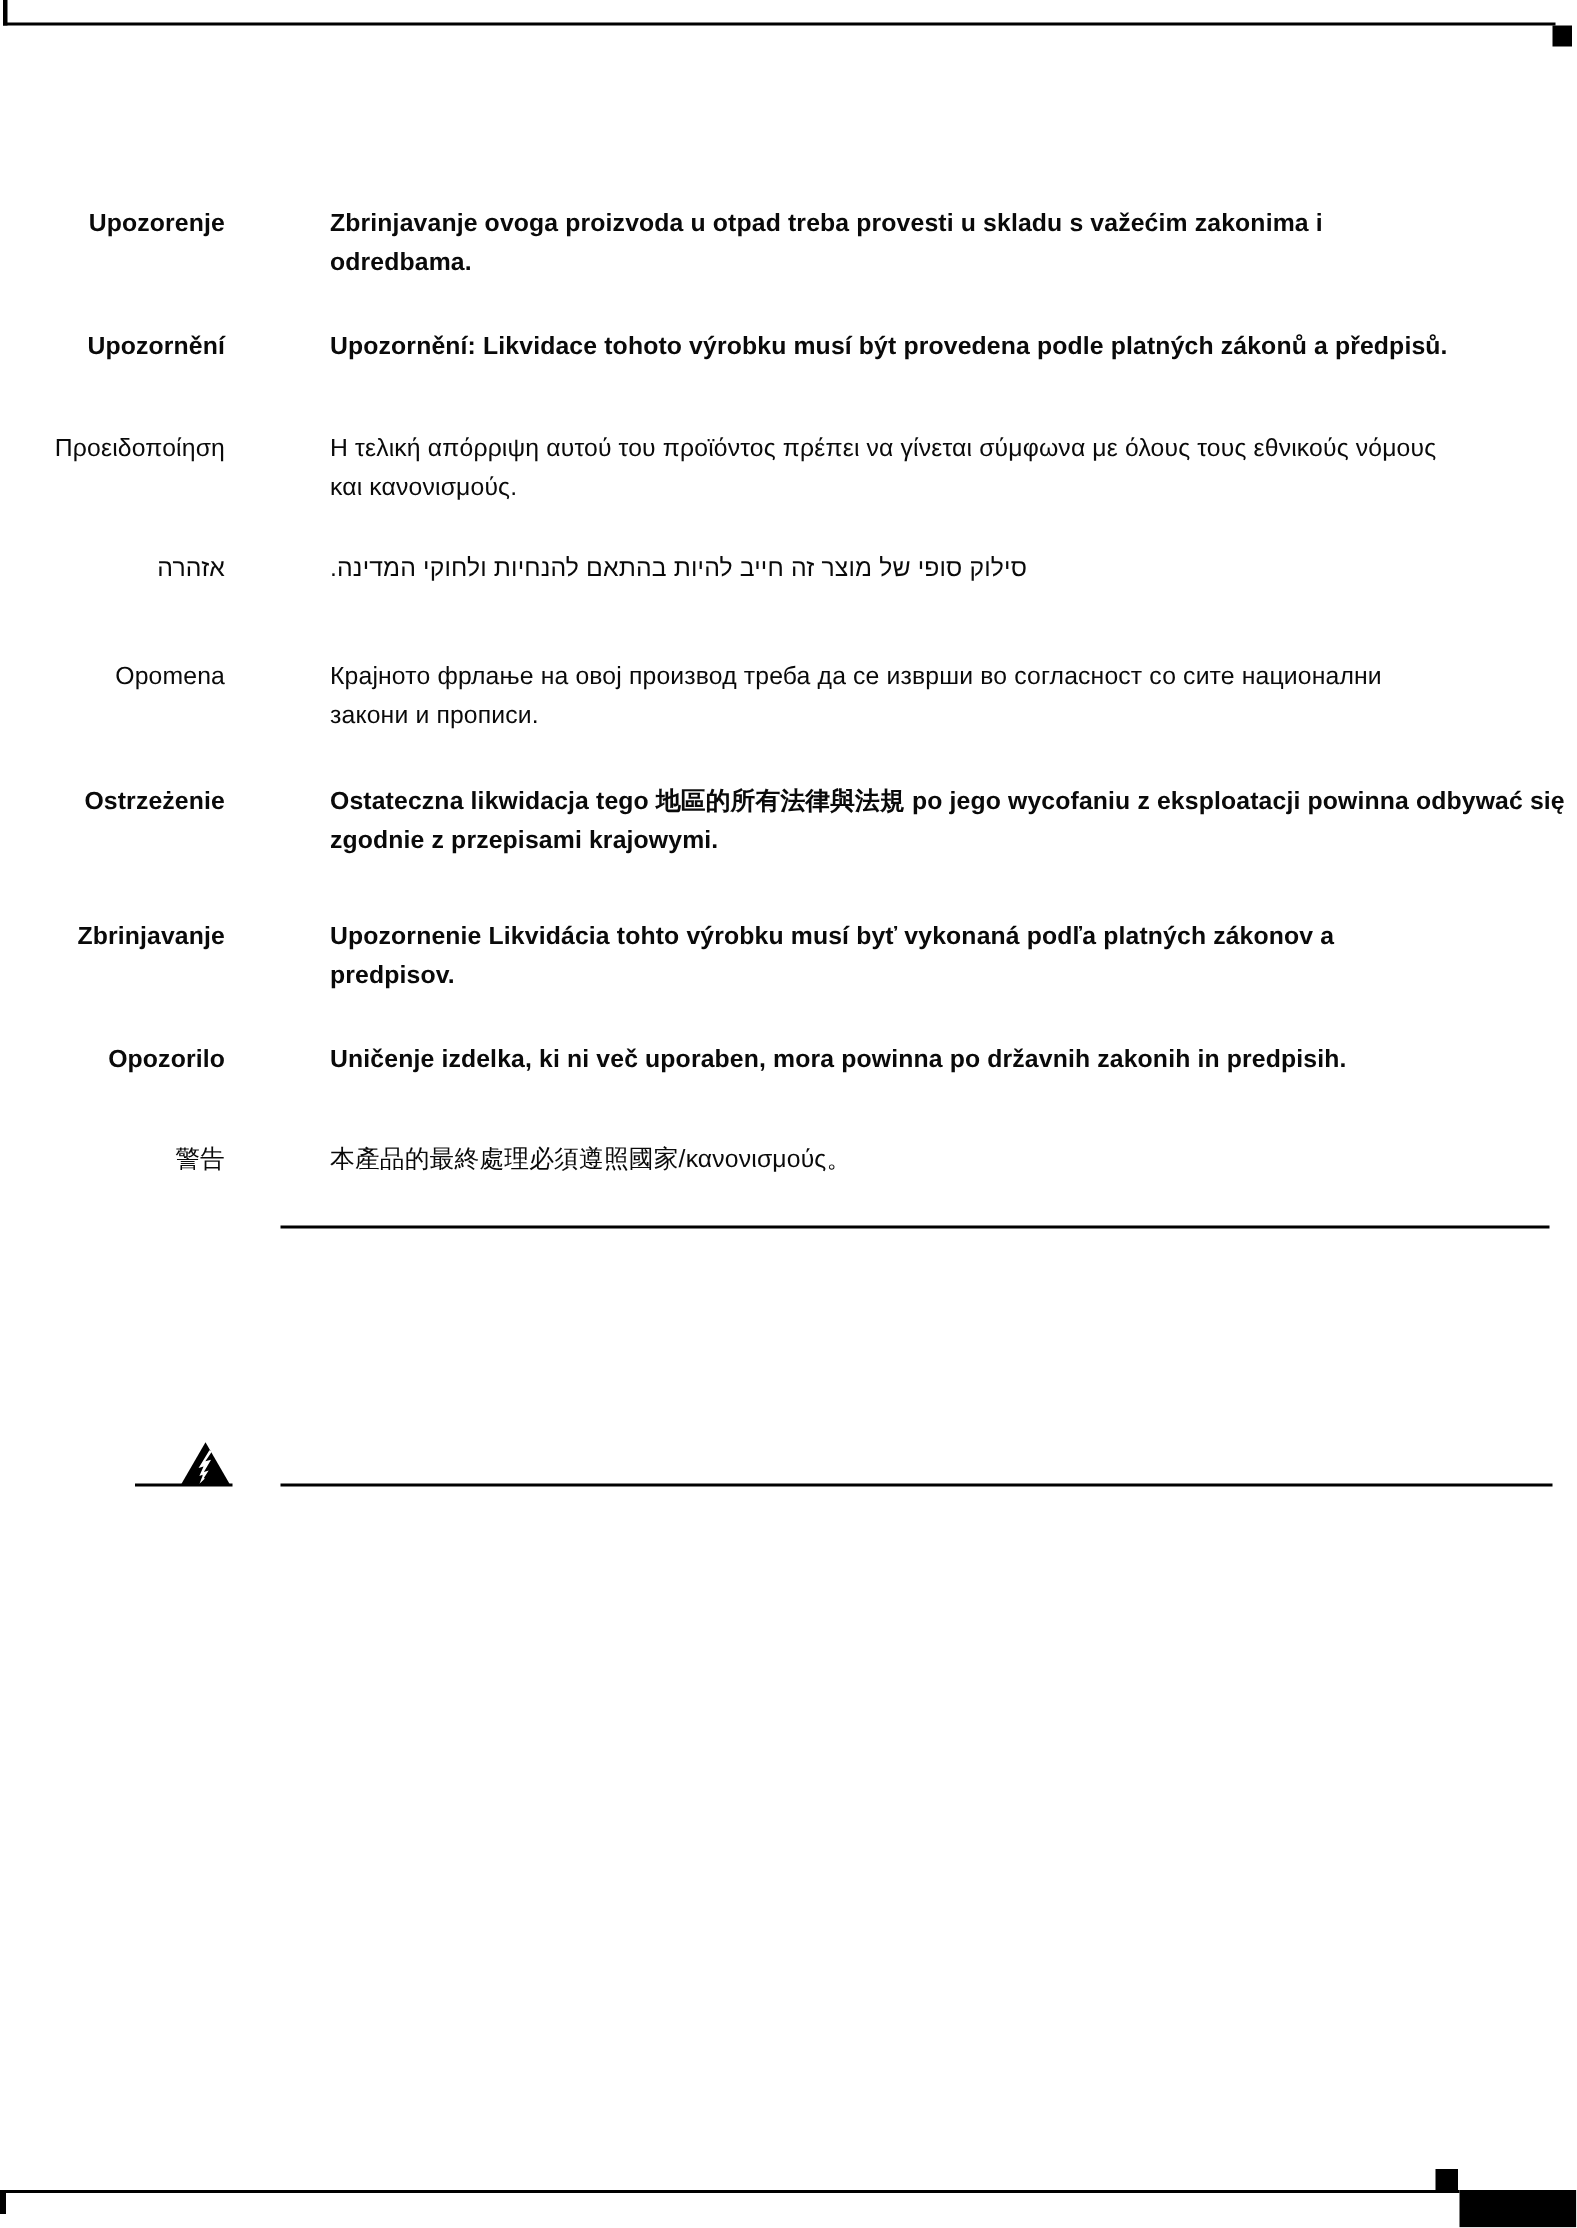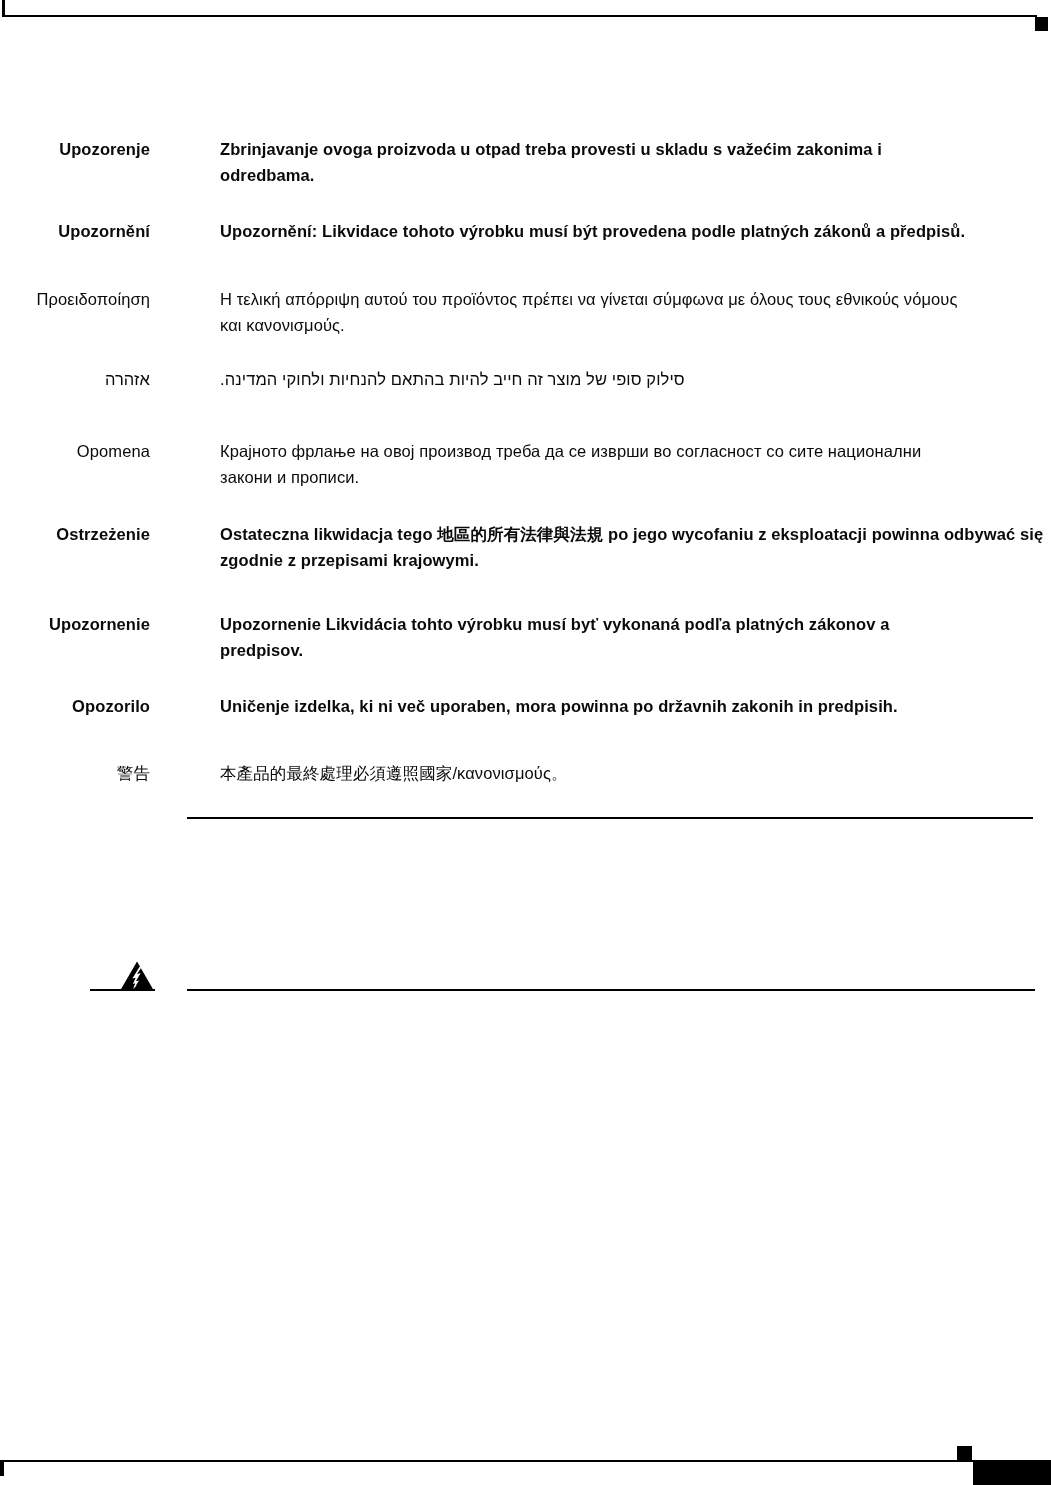--- a/index.html
+++ b/index.html
@@ -85,21 +85,21 @@
 закони и прописи.</div>
   </div>
 
   <div class="row" style="top:521px">
     <div class="lbl b" dir="ltr">Ostrzeżenie</div>
     <div class="txt b" dir="ltr">Ostateczna likwidacja tego 地區的所有法律與法規 po jego wycofaniu z eksploatacji powinna odbywać się
 zgodnie z przepisami krajowymi.</div>
   </div>
 
   <div class="row" style="top:611px">
-    <div class="lbl b" dir="ltr">Upozornenie</div>
+    <div class="lbl b" dir="ltr">Zbrinjavanje</div>
     <div class="txt b" dir="ltr">Upozornenie Likvidácia tohto výrobku musí byť vykonaná podľa platných zákonov a
 predpisov.</div>
   </div>
 
   <div class="row" style="top:693px">
     <div class="lbl b" dir="ltr">Opozorilo</div>
     <div class="txt b" dir="ltr">Uničenje izdelka, ki ni več uporaben, mora powinna po državnih zakonih in predpisih.</div>
   </div>
 
   <div class="row" style="top:760px">

